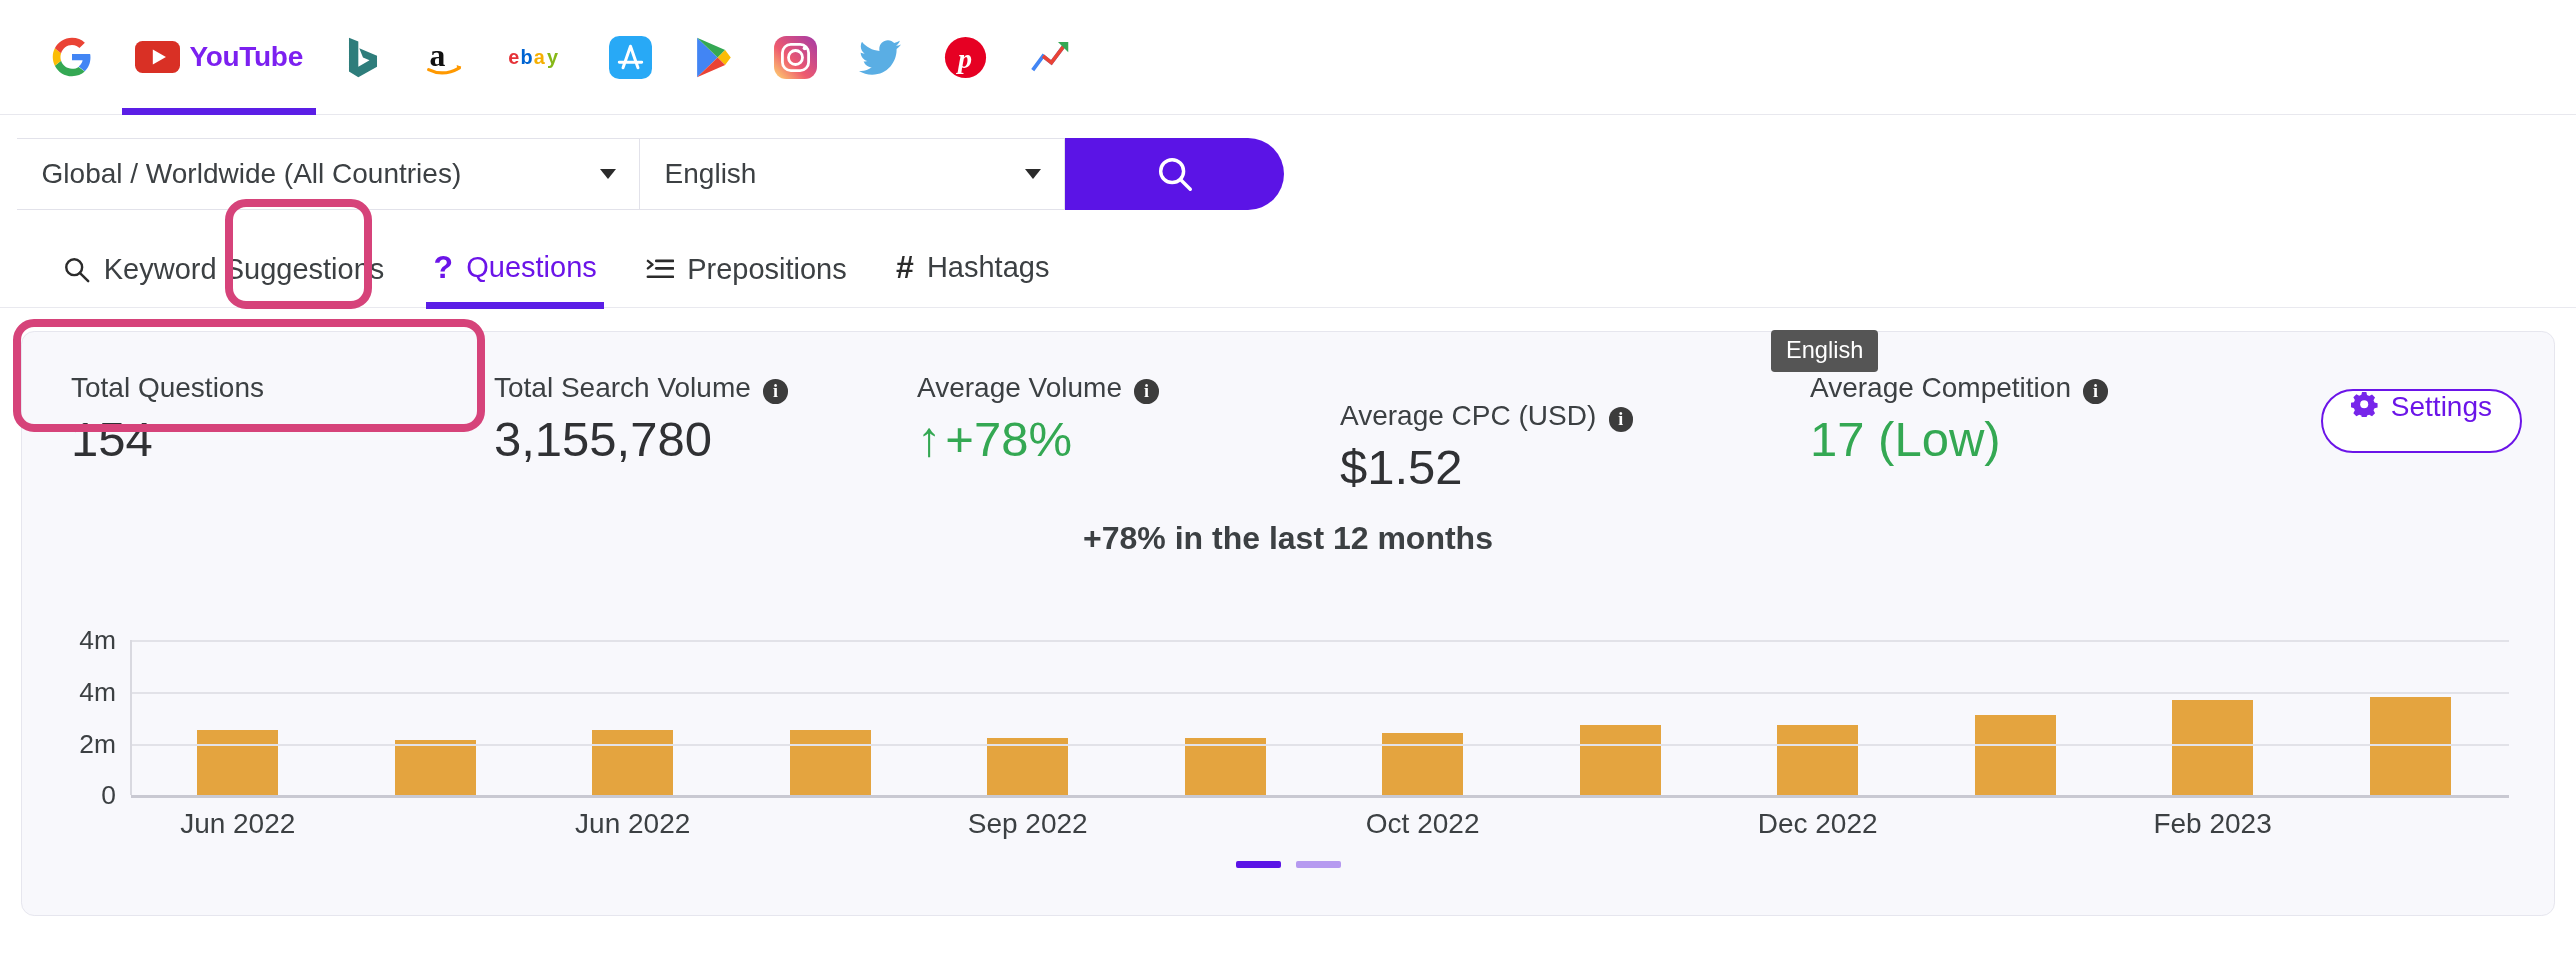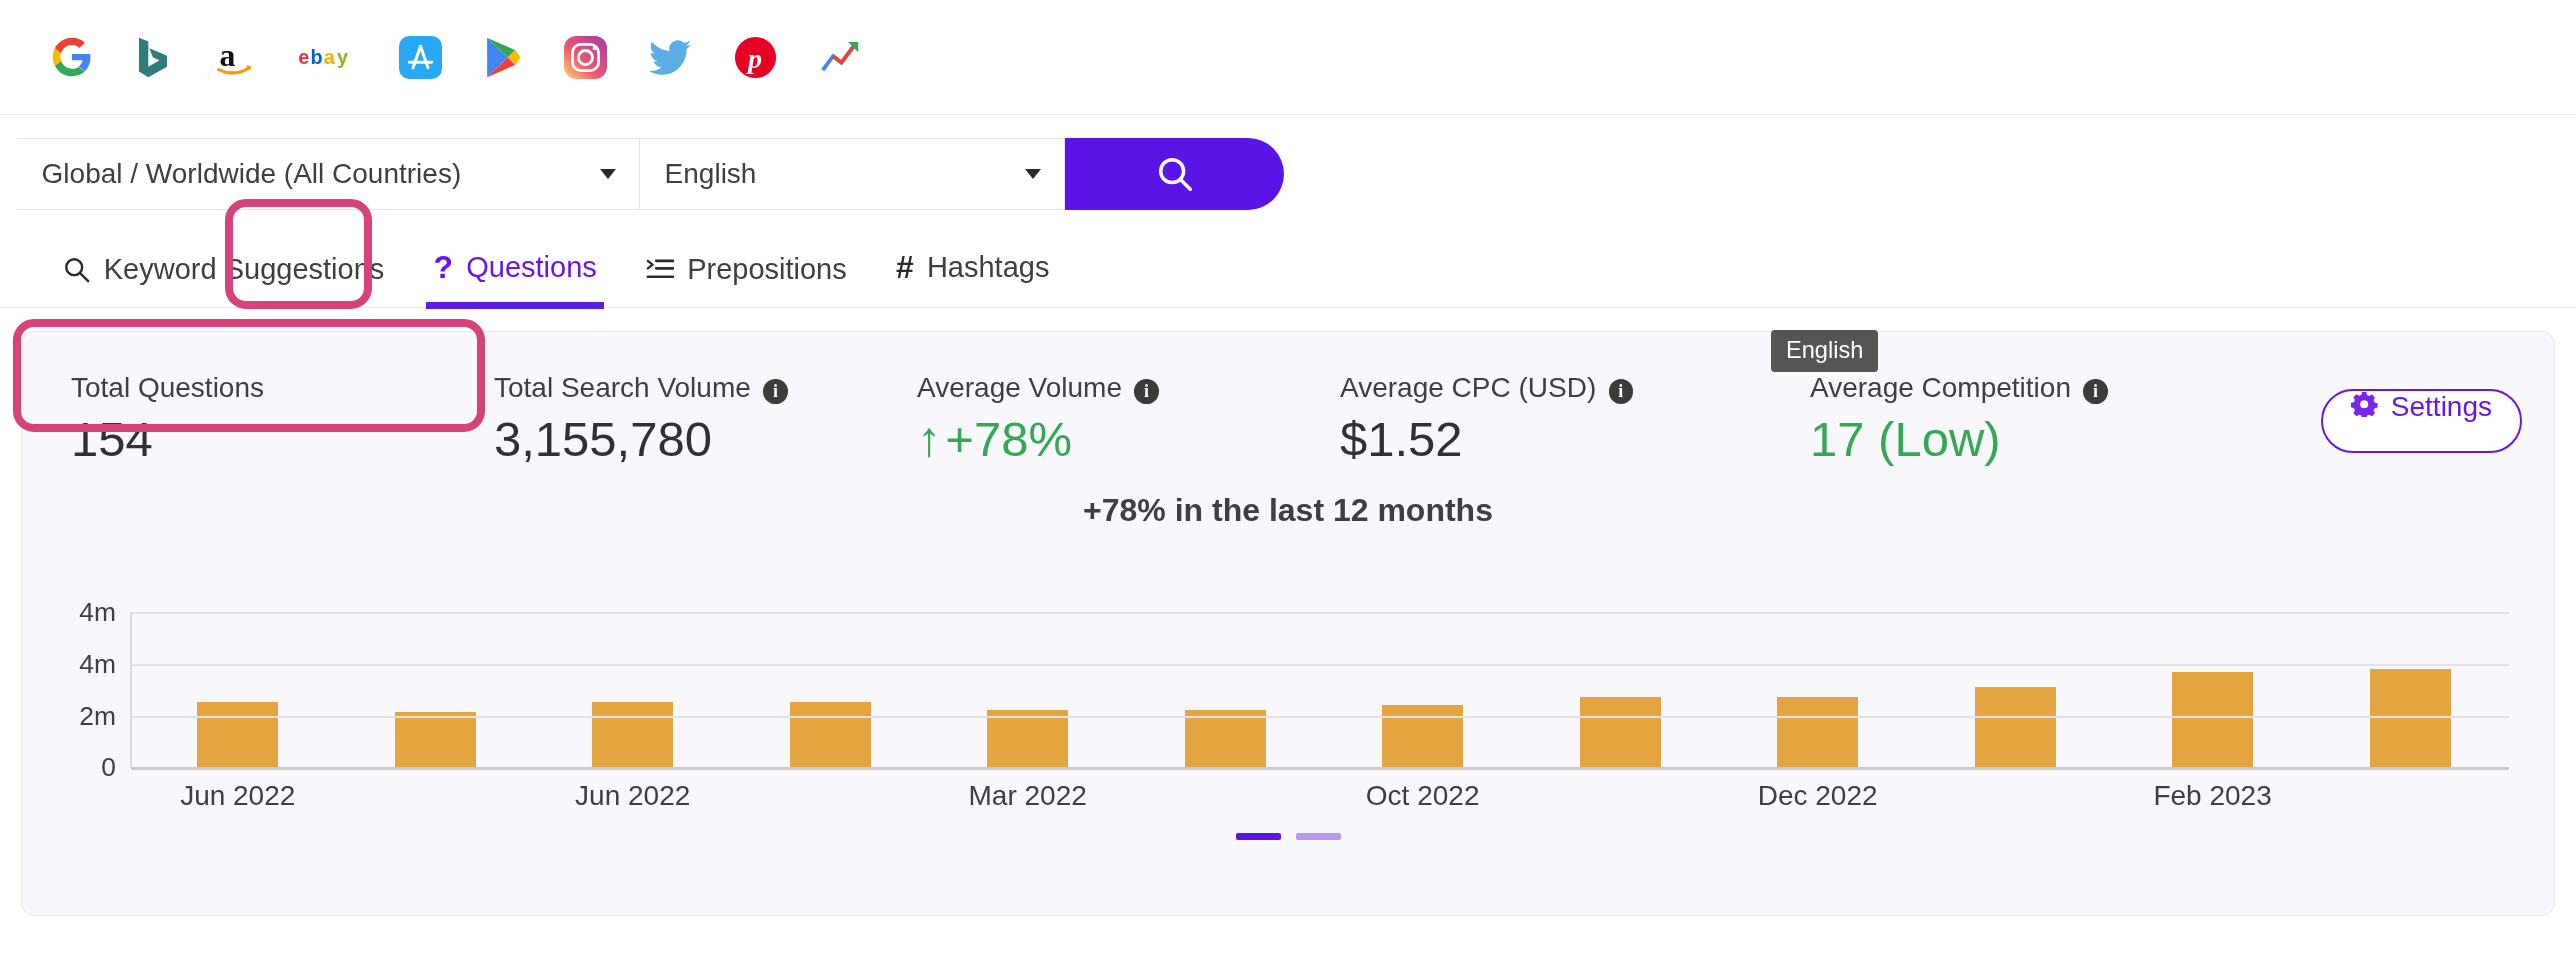--- a/index.html
+++ b/index.html
@@ -175,21 +175,21 @@
   }
   .metrics {
     display: flex;
     align-items: flex-start;
     padding: 7.6px 0 0 17px;
   }
   .metric { position: relative; }
   .m1 { flex: 0 0 423px; }
   .m2 { flex: 0 0 423px; }
   .m3 { flex: 0 0 423px; }
-  .m4 { flex: 0 0 470px; }
+  .m4 { flex: 0 0 470px; margin-top: 28px; }
   .m5 { flex: 0 0 406px; }
   .m-label {
     font-size: 28px;
     color: #3c4043;
     display: flex;
     align-items: flex-end;
     gap: 12.3px;
     white-space: nowrap;
   }
   .m-value {
@@ -328,20 +328,27 @@
 
   <div class="engine-tab">
     <svg class="ico" width="42" height="42" viewBox="0 0 48 48">
       <path fill="#4285f4" d="M45.1 24.5c0-1.6-.1-2.8-.4-4H24v7.3h12.1c-.2 2-1.6 5-4.5 7l6.9 5.4c4.1-3.8 6.6-9.4 6.6-15.7z"></path>
       <path fill="#34a853" d="M24 46c5.9 0 10.9-2 14.5-5.3l-6.9-5.4c-1.9 1.3-4.4 2.2-7.6 2.2-5.8 0-10.7-3.8-12.5-9.1l-7.1 5.5C8 41.2 15.4 46 24 46z"></path>
       <path fill="#fbbc05" d="M11.5 28.4c-.5-1.4-.7-2.9-.7-4.4s.3-3 .7-4.4l-7.1-5.5C2.9 17 2 20.4 2 24s.9 7 2.4 9.9l7.1-5.5z"></path>
       <path fill="#ea4335" d="M24 10.3c4.1 0 6.9 1.8 8.5 3.3l6.2-6C34.9 4.1 29.9 2 24 2 15.4 2 8 6.8 4.4 14.1l7.1 5.5c1.8-5.3 6.7-9.3 12.5-9.3z"></path>
     </svg>
   </div>
 
+  <div class="engine-tab active">
+    <svg class="ico" width="45" height="32" viewBox="0 0 48 34">
+      <rect x="0" y="0" width="48" height="34" rx="8" fill="#d93025"></rect>
+      <polygon points="19,9 19,25 33,17" fill="#ffffff"></polygon>
+    </svg>
+    <span class="engine-label">YouTube</span>
+  </div>
 
   <div class="engine-tab">
     <svg class="ico" width="36" height="43" viewBox="0 0 38 46">
       <path fill="#2e7d7b" d="M4 2 L14 6 L14 33 L26 26 L19 23 L15 13 L34 21 L34 33 L14 44 L4 38 Z"></path>
     </svg>
   </div>
 
   <div class="engine-tab">
     <svg class="ico" width="43" height="43" viewBox="0 0 46 46">
       <text x="7" y="32" font-family="Liberation Serif, serif" font-size="34" font-weight="700" fill="#111">a</text>
@@ -577,21 +584,21 @@
       <div class="ylabel" style="top: 62px;">4m</div>
       <div class="gridline" style="top: 62px;"></div>
       <div class="ytick" style="top: 62px; height: 155px;"></div>
     </div>
 
   <div class="xlabels">
       <div class="xslot">Jun 2022</div>
       <div class="xslot"></div>
       <div class="xslot">Jun 2022</div>
       <div class="xslot"></div>
-      <div class="xslot">Mar 2022</div>
+      <div class="xslot">Sep 2022</div>
       <div class="xslot"></div>
       <div class="xslot">Oct 2022</div>
       <div class="xslot"></div>
       <div class="xslot">Dec 2022</div>
       <div class="xslot"></div>
       <div class="xslot">Feb 2023</div>
       <div class="xslot"></div>
     </div>
 
   <div class="pager">

